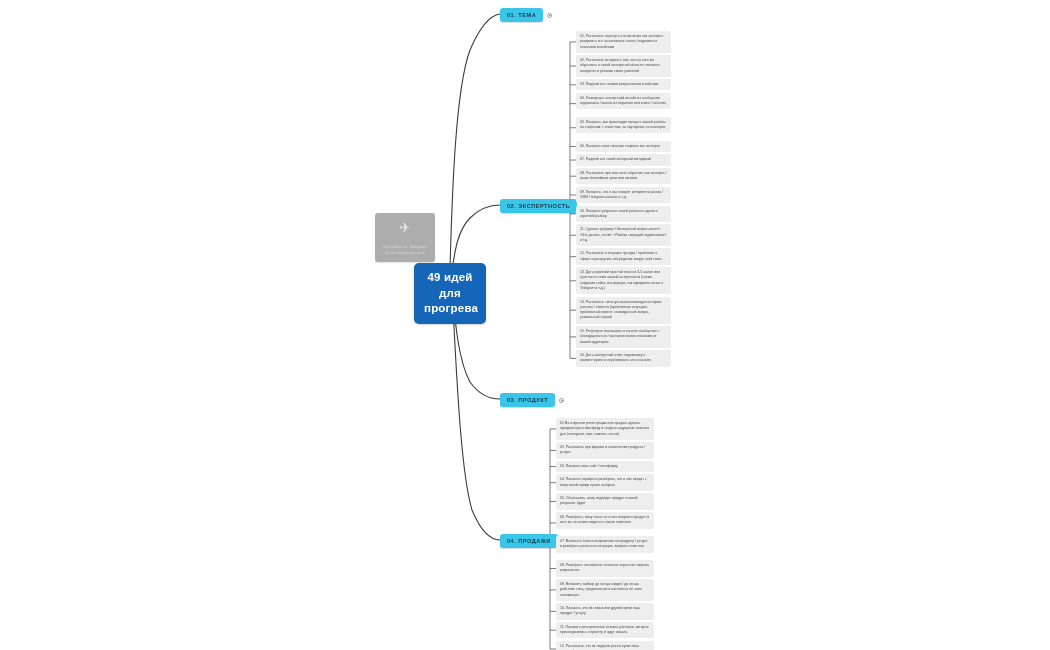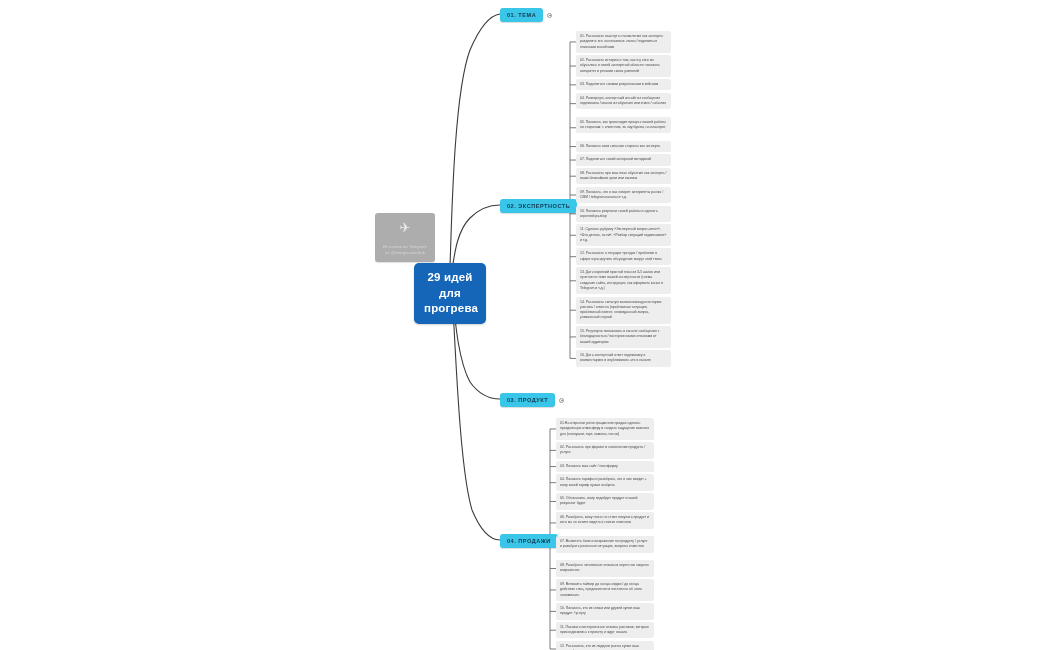--- a/index.html
+++ b/index.html
@@ -94,21 +94,21 @@
       </g>
   </svg>
 
   <div class="node credit" style="left:375px;top:213px;width:60px;">
     <span class="plane">✈</span>
     <div>Источник по Telegram</div>
     <div>от @margo.savchuk</div>
   </div>
 
   <div class="node central" style="left:414px;top:263px;width:72px;">
-    <span>29 идей для прогрева</span>
+    <span>49 идей для прогрева</span>
   </div>
 
   <div id="branches">
       <div class="node branch" style="left: 500px; top: 8px;"><span>01. ТЕМА</span></div>
       <div class="collapse" style="left: 547px; top: 12.5px;"></div>
       <div class="node branch" style="left: 500px; top: 199px;"><span>02. ЭКСПЕРТНОСТЬ</span></div>
       <div class="node leaf" style="left: 576px; top: 31px; width: 95px;"><span>01. Рассказать ваш путь становления как эксперта: разделить его на ключевые этапы / поделиться главными инсайтами</span></div>
       <div class="node leaf" style="left: 576px; top: 55.1px; width: 95px;"><span>02. Рассказать историю о том, как и у кого вы обучались в своей экспертной области: показать авторитет и регалии своих учителей</span></div>
       <div class="node leaf" style="left: 576px; top: 79.2px; width: 95px;"><span>03. Поделиться своими результатами и кейсами</span></div>
       <div class="node leaf" style="left: 576px; top: 92.7px; width: 95px;"><span>04. Развернуть экспертный инсайт из сообщения подписчика / мысли из обучения или книги / события</span></div>

